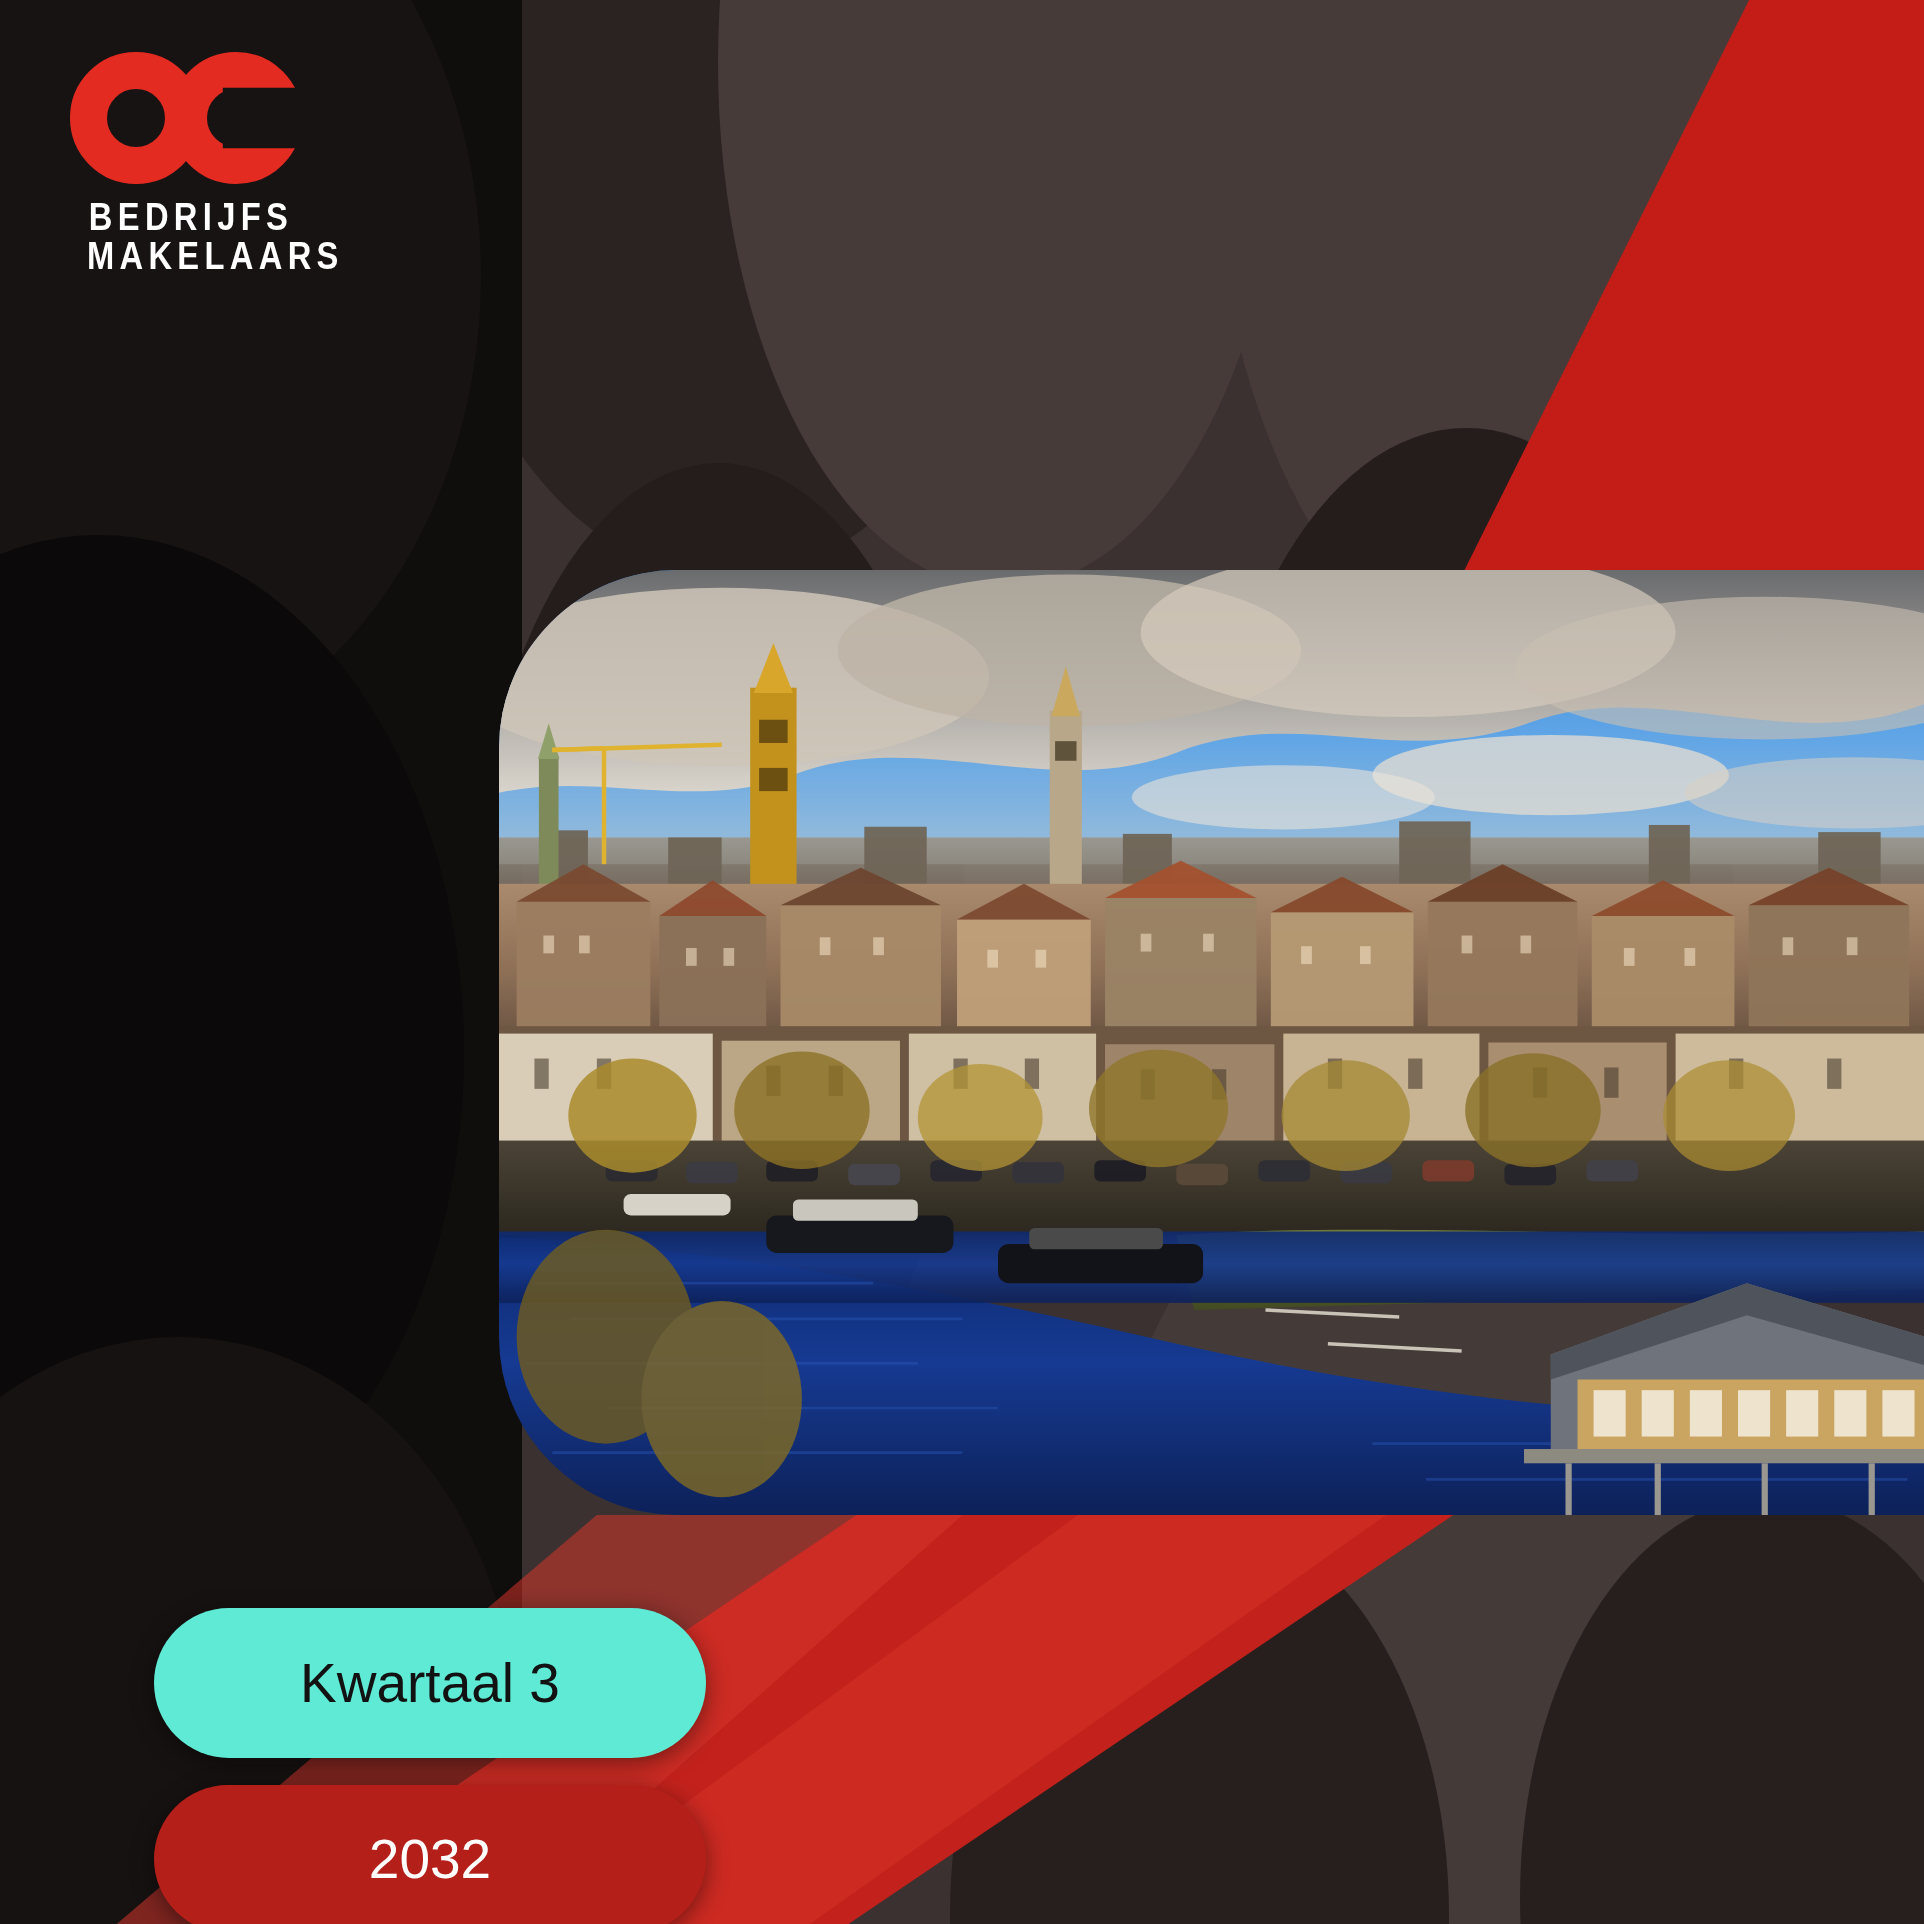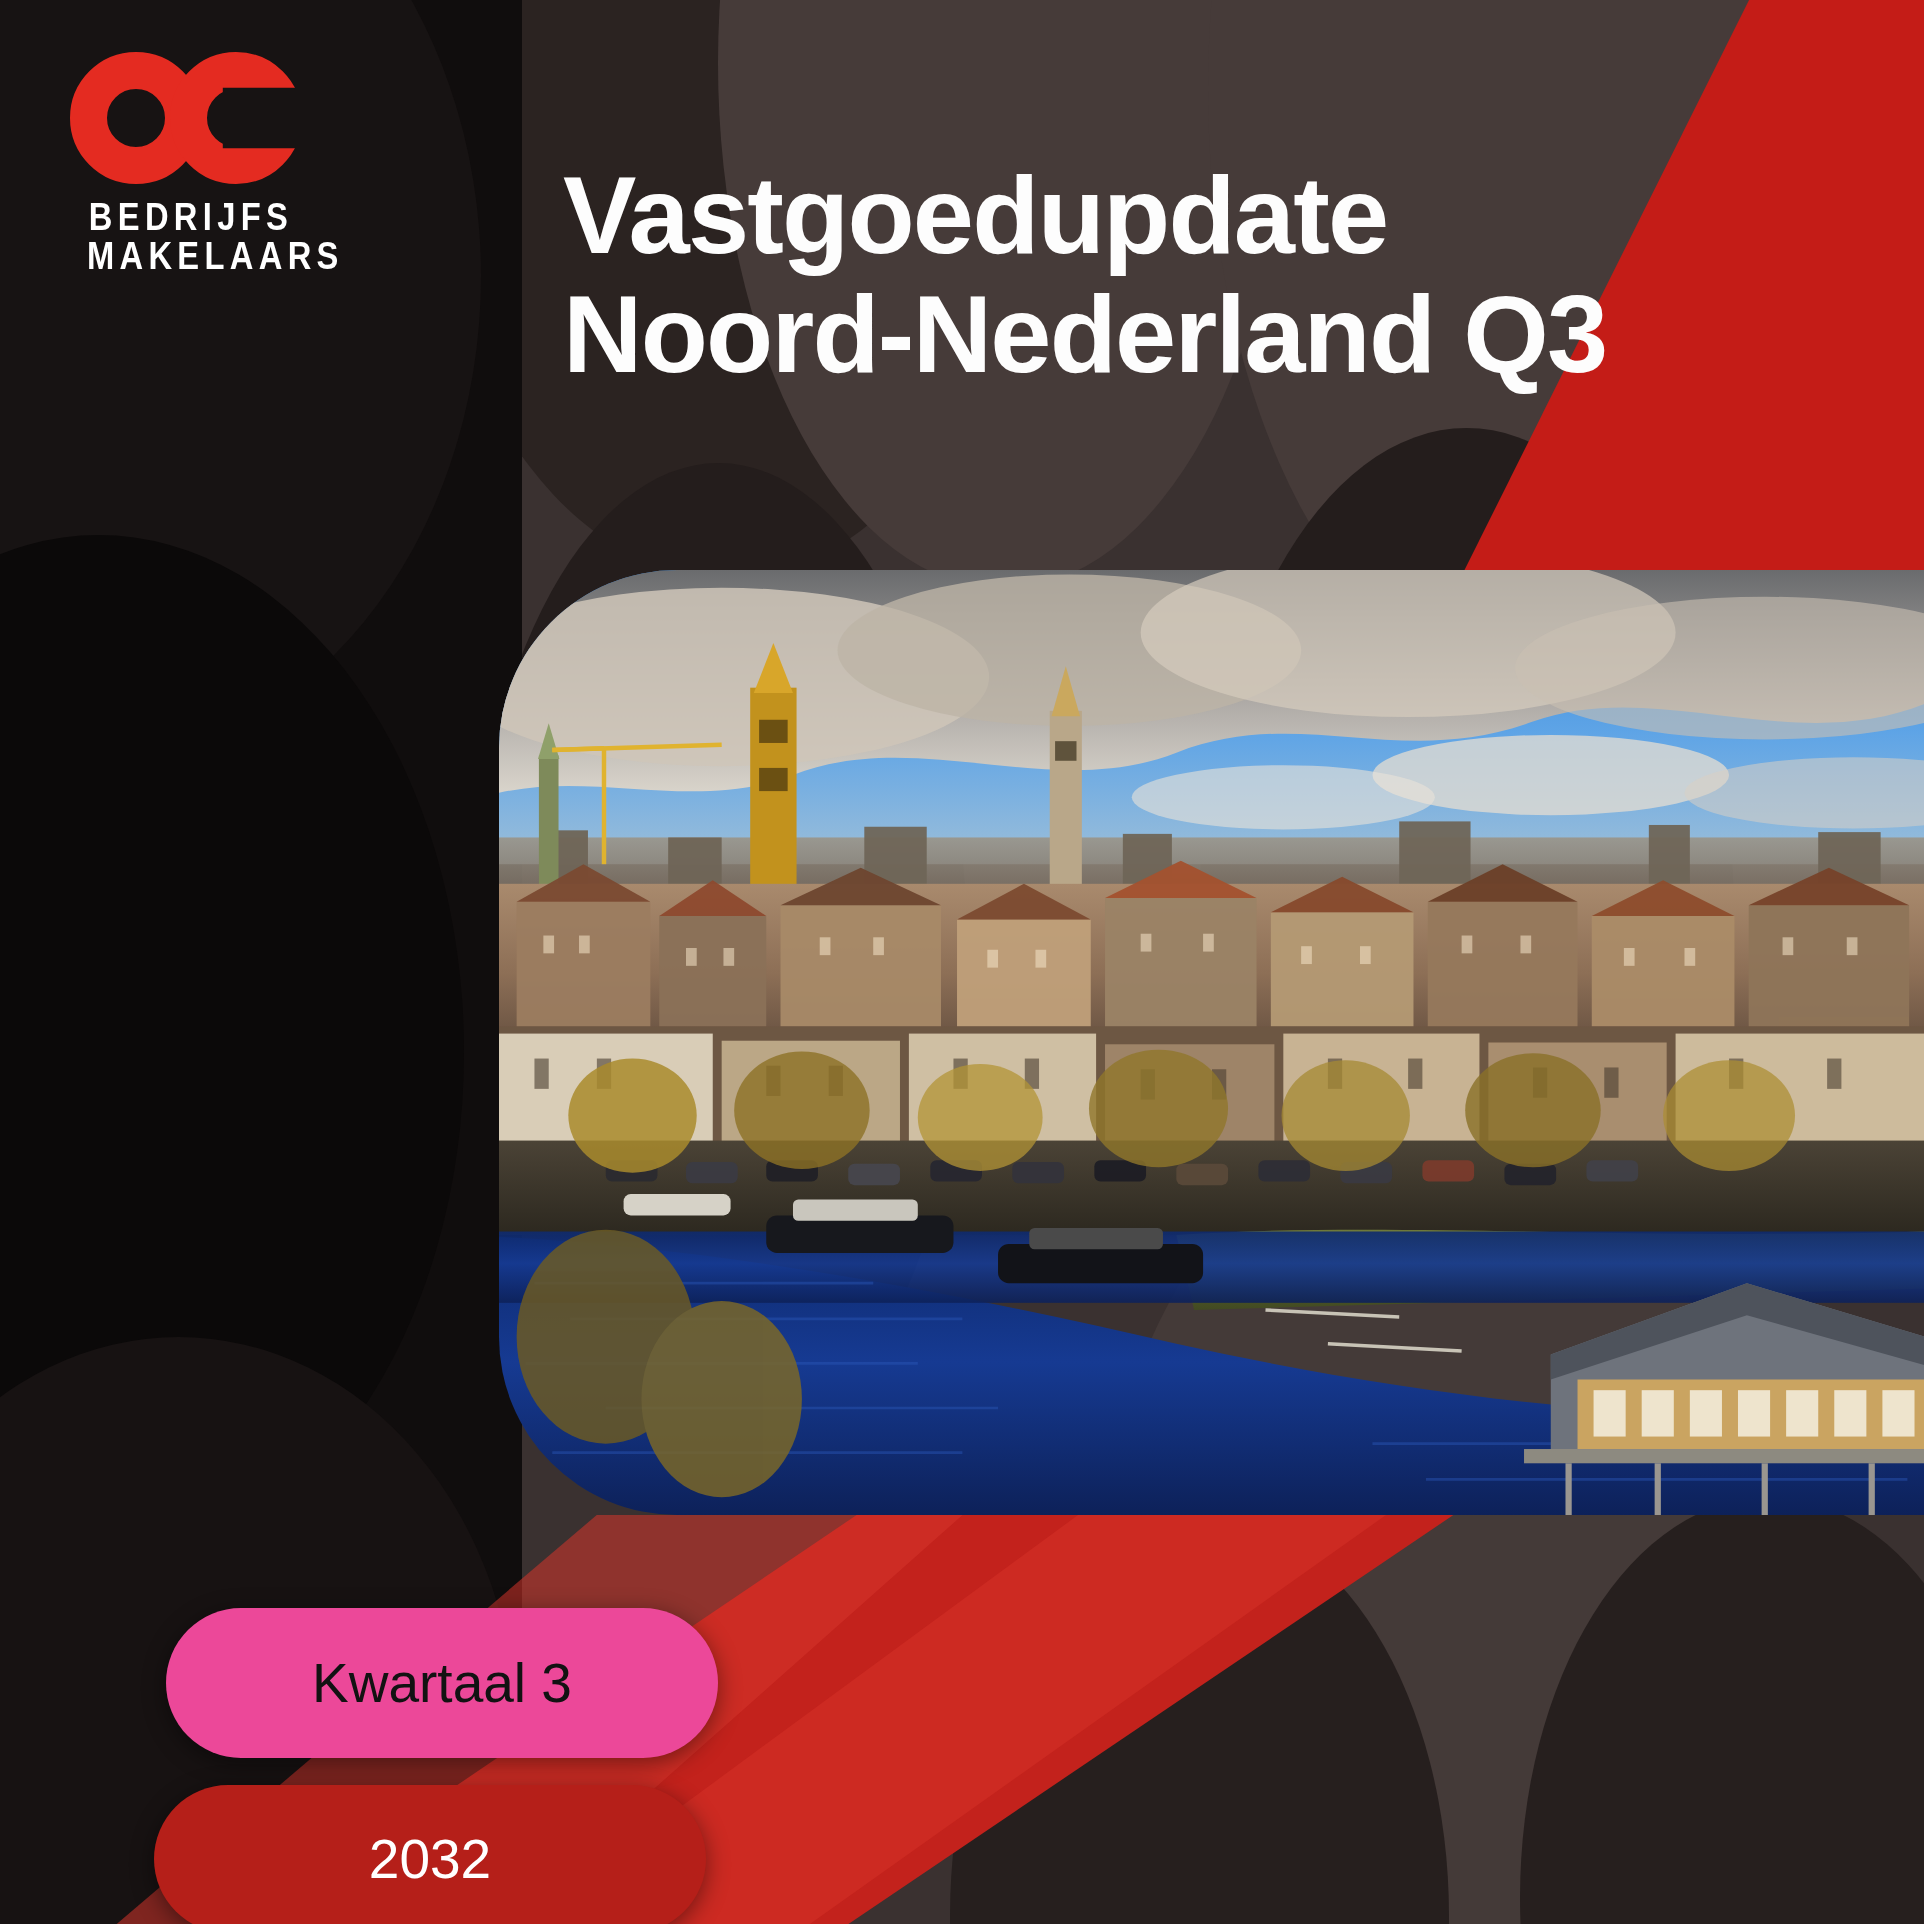--- a/index.html
+++ b/index.html
@@ -106,22 +106,22 @@
 
   
   .pill{
     position:absolute;z-index:40;border-radius:890px;
     display:flex;align-items:center;justify-content:center;
     font-size:55px;font-weight:400;
     font-family:"Liberation Sans","DejaVu Sans",sans-serif;
     box-shadow:0 5.3px 23px rgba(0,0,0,.45);
   }
   .pill-quarter{
-    left:166px;top:1608px;width:552px;height:150px;
-    background:#ec4899;color:#121212;
+    left:154px;top:1608px;width:552px;height:150px;
+    background:#5eead4;color:#121212;
   }
   .pill-year{
     left:154px;top:1785px;width:552px;height:148px;
     background:#b51f19;color:#ffffff;
   }
 </style>
 </head>
 <body>
 
 <div class="poster">
@@ -398,24 +398,20 @@
     <div class="logo-mark">
       <div class="logo-o"></div>
       <div class="logo-c"></div>
     </div>
     <div class="logo-word">
       <div>BEDRIJFS</div>
       <div>MAKELAARS</div>
     </div>
   </div>
 
-  <div class="title">
-    <div>Vastgoedupdate</div>
-    <div>Noord-Nederland Q3</div>
-  </div>
 
   <div class="pill pill-quarter">
     <span>Kwartaal 3</span>
   </div>
   <div class="pill pill-year">
     <span>2032</span>
   </div>
 
 </div>
 

